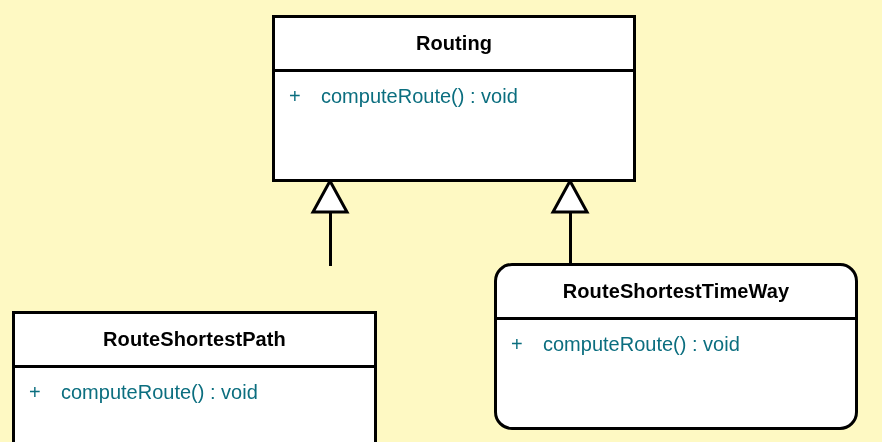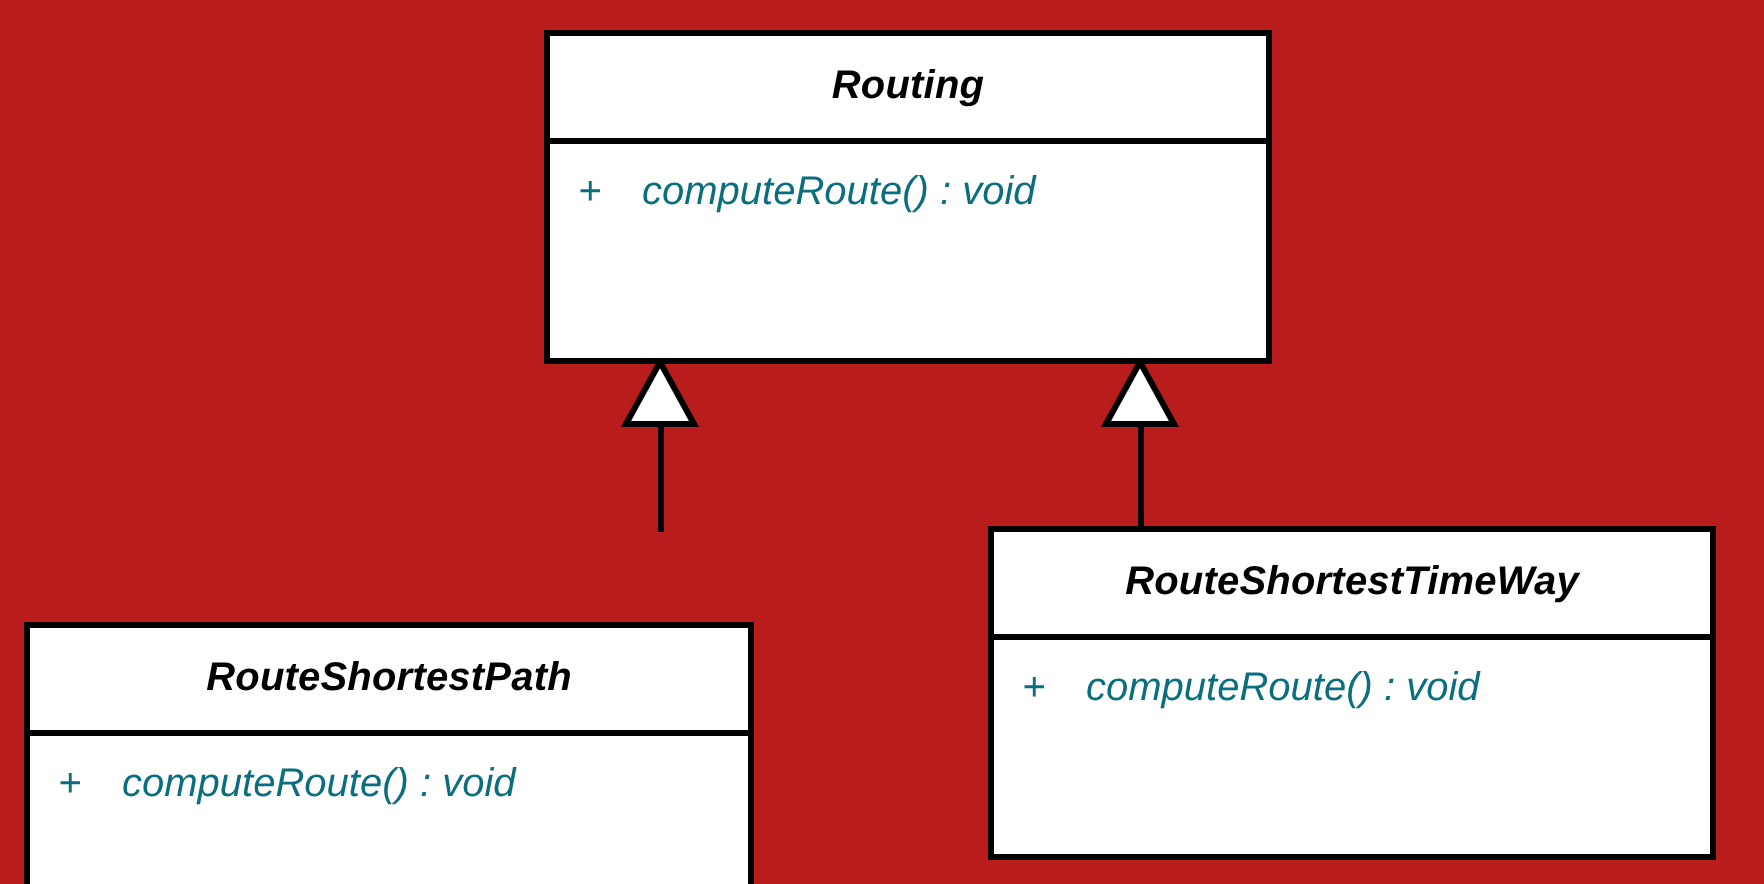--- a/index.html
+++ b/index.html
@@ -8,23 +8,22 @@
     padding: 0;
     background: #ffffff;
   }
   body {
     font-family: "Liberation Sans", sans-serif;
   }
   #diagram-canvas {
     position: relative;
     width: 882px;
     height: 442px;
-    background: #b91c1c;
+    background: #fef9c3;
     overflow: hidden;
-    font-style: italic;
   }
   
   .uml-class {
     position: absolute;
     box-sizing: border-box;
     background: #ffffff;
     border: 3px solid #000000;
     z-index: 3;
   }
   .uml-class-name {
@@ -110,21 +109,21 @@
   <div class="uml-class" style="left:12px; top:263px; width:365px; height:167px;margin-top:48px;">
     <div class="uml-class-name">RouteShortestPath</div>
     <div class="uml-compartment">
       <div class="uml-member">
         <span class="uml-visibility">+</span>
         <span class="uml-signature">computeRoute() : void</span>
       </div>
     </div>
   </div>
 
-  <div class="uml-class" style="left:494px; top:263px; width:364px; height:167px;">
+  <div class="uml-class" style="left:494px; top:263px; width:364px; height:167px;border-radius:18px;">
     <div class="uml-class-name">RouteShortestTimeWay</div>
     <div class="uml-compartment">
       <div class="uml-member">
         <span class="uml-visibility">+</span>
         <span class="uml-signature">computeRoute() : void</span>
       </div>
     </div>
   </div>
 
 </div>

